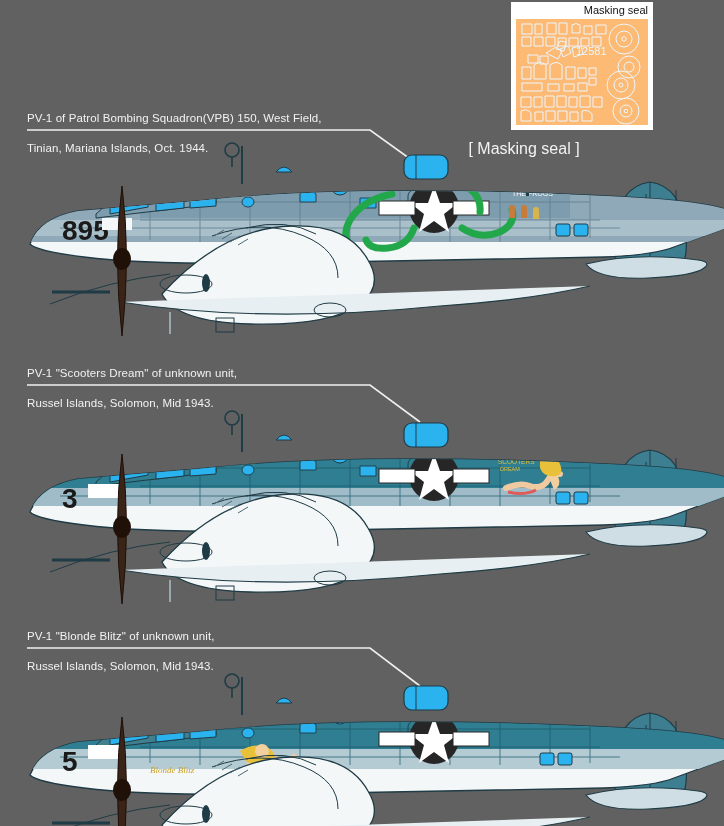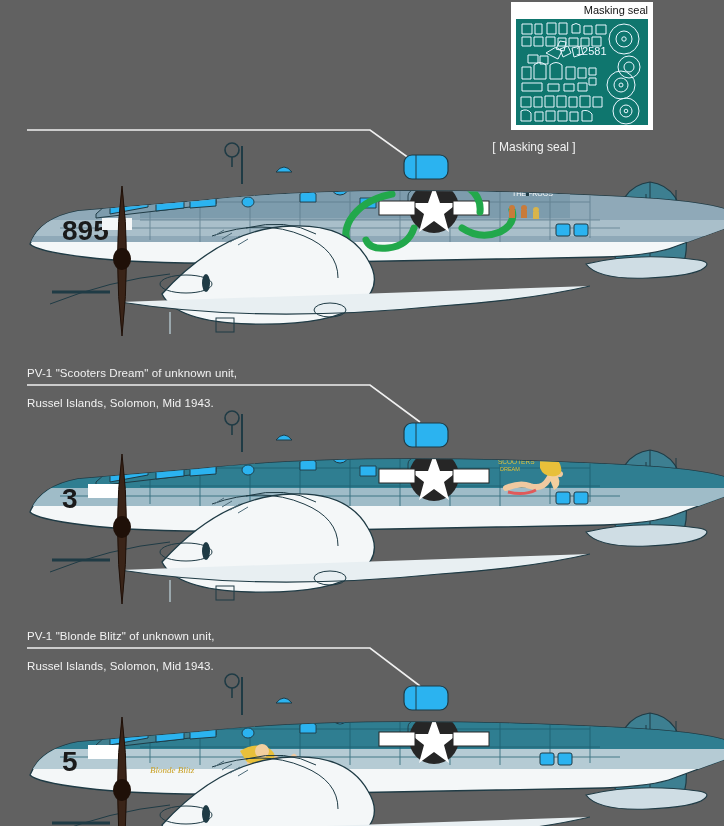--- a/index.html
+++ b/index.html
@@ -17,35 +17,39 @@
   .cap1{left:27px;top:96px;}
   .cap2{left:27px;top:351px;}
   .cap3{left:27px;top:614px;}
 
   
   .leader{position:absolute;left:0;top:0;width:724px;height:826px;pointer-events:none;}
 
   
   .mask-panel{position:absolute;left:463px;top:2px;width:142px;height:128px;background:#ffffff;margin-left:48px;}
   .mask-title{position:absolute;right:5px;top:2px;font-size:11px;color:#111;font-family:"Liberation Sans",sans-serif;}
-  .mask-sheet{position:absolute;left:5px;top:17px;width:132px;height:106px;background:#0f766e;}
-  .mask-caption{position:absolute;left:463px;top:140px;width:142px;text-align:center;color:#f2f2f2;font-size:12px;}
+  .mask-sheet{position:absolute;left:5px;top:17px;width:132px;height:106px;background:#fdba74;}
+  .mask-caption{position:absolute;left:453px;top:140px;width:142px;text-align:center;color:#f2f2f2;font-size:16px;}
 
   
   .plane{position:absolute;left:0;width:724px;height:250px;}
   .p1{top:124px;}
   .p2{top:392px;}
   .p3{top:655px;}
   svg{display:block;}
 </style>
 </head>
 <body>
 
 <div class="sheet">
 
+  <div class="caption cap1">
+    <span>PV-1 of Patrol Bombing Squadron(VPB) 150, West Field,</span><br>
+    <span>Tinian, Mariana Islands, Oct. 1944.</span>
+  </div>
   <div class="caption cap2">
     <span>PV-1 "Scooters Dream" of unknown unit,</span><br>
     <span>Russel Islands, Solomon, Mid 1943.</span>
   </div>
   <div class="caption cap3">
     <span>PV-1 "Blonde Blitz" of unknown unit,</span><br>
     <span>Russel Islands, Solomon, Mid 1943.</span>
   </div>
 
   <svg class="leader" viewBox="0 0 724 826">

